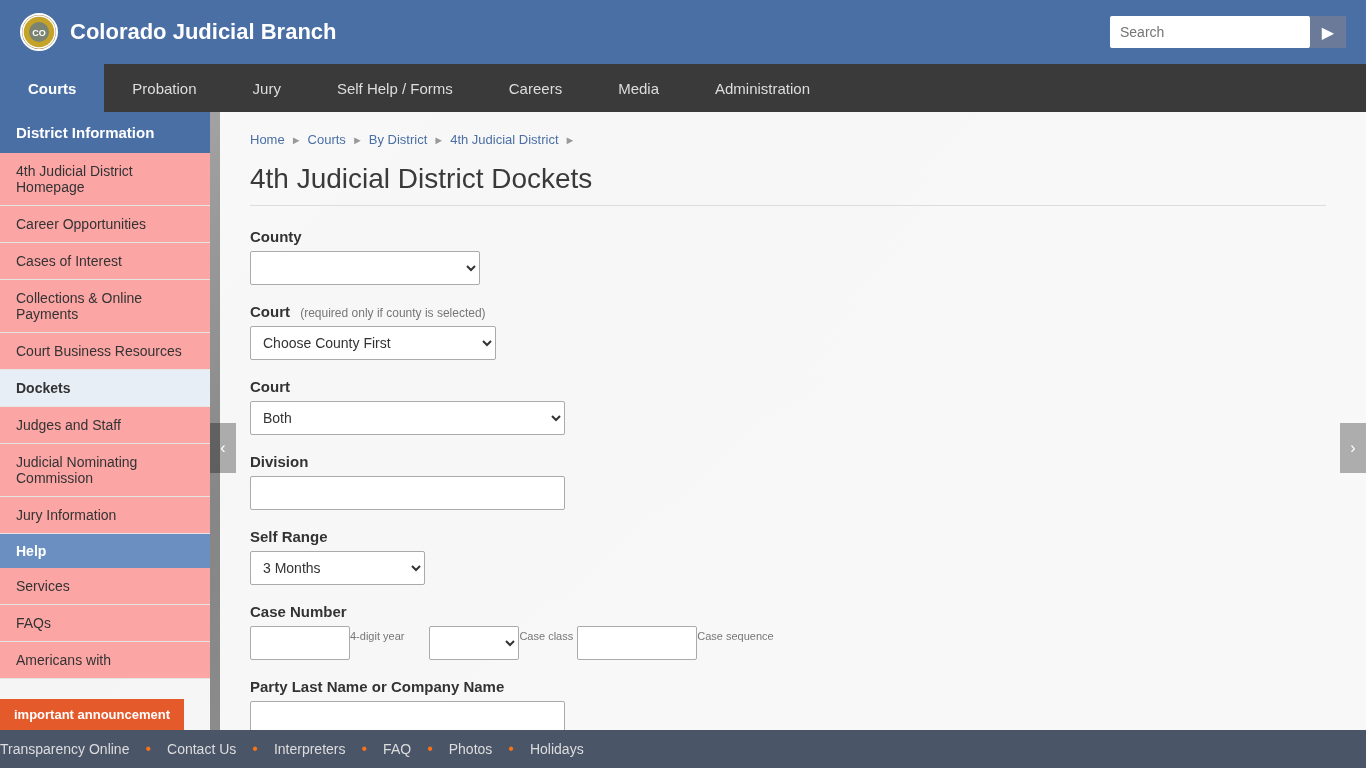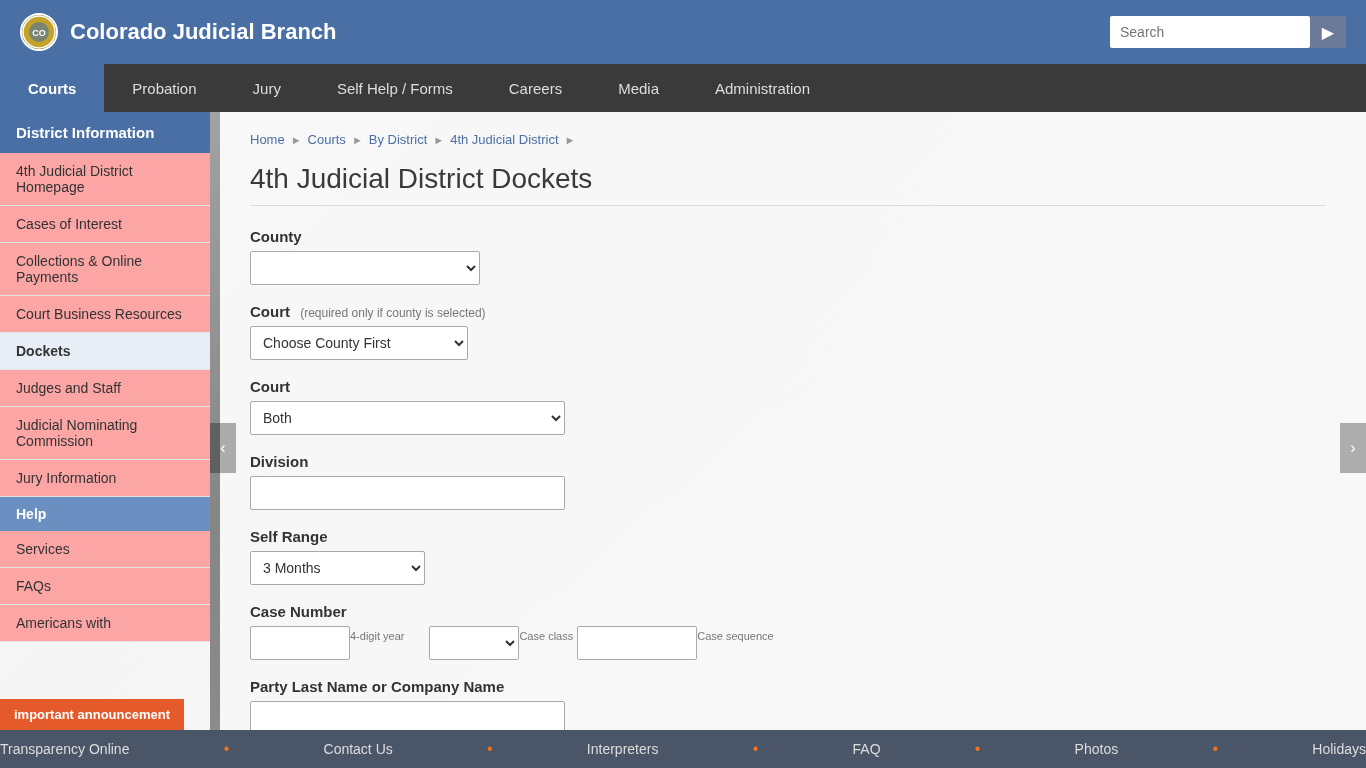--- a/index.html
+++ b/index.html
@@ -153,21 +153,21 @@
       border: 1px solid #aaa;
       border-radius: 2px;
       padding: 5px 8px;
       font-size: 14px;
       color: #333;
       background: #fff;
       height: 34px;
     }
     .form-select { appearance: auto; }
     select.county-select { width: 230px; }
-    select.court-county-select { width: 218px; }
+    select.court-county-select { width: 246px; }
     select.court-select { width: 315px; }
     select.date-range-select { width: 175px; }
     input.division-input { width: 315px; }
 
     
     .case-number-row {
       display: flex;
       align-items: flex-start;
       gap: 0;
     }
@@ -179,21 +179,21 @@
       margin-top: 4px;
       text-align: center;
     }
 
     
     #footer-bar {
       background: #4a5568;
       color: #ddd;
       display: flex;
       align-items: center;
-      justify-content: space-between;
+      justify-content: flex-start;
       gap: 16px;
       height: 38px;
       font-size: 14px;
       position: fixed;
       bottom: 0;
       left: 0;
       right: 0;
       z-index: 100;
     }
     .footer-link { color: #ddd; text-decoration: none; cursor: pointer; }
@@ -277,20 +277,21 @@
         </linearGradient>
       </defs>
     </svg>
   </div>
 
   <div class="side-arrow left">‹</div>
 
   <div id="sidebar">
     <div class="sidebar-header">District Information</div>
     <a class="sidebar-item">4th Judicial District Homepage</a>
+    <a class="sidebar-item">Career Opportunities</a>
     <a class="sidebar-item">Cases of Interest</a>
     <a class="sidebar-item">Collections &amp; Online Payments</a>
     <a class="sidebar-item">Court Business Resources</a>
     <a class="sidebar-item active">Dockets</a>
     <a class="sidebar-item">Judges and Staff</a>
     <a class="sidebar-item">Judicial Nominating Commission</a>
     <a class="sidebar-item">Jury Information</a>
     <div class="sidebar-section-header">Help</div>
     <a class="sidebar-item">Services</a>
     <a class="sidebar-item">FAQs</a>

